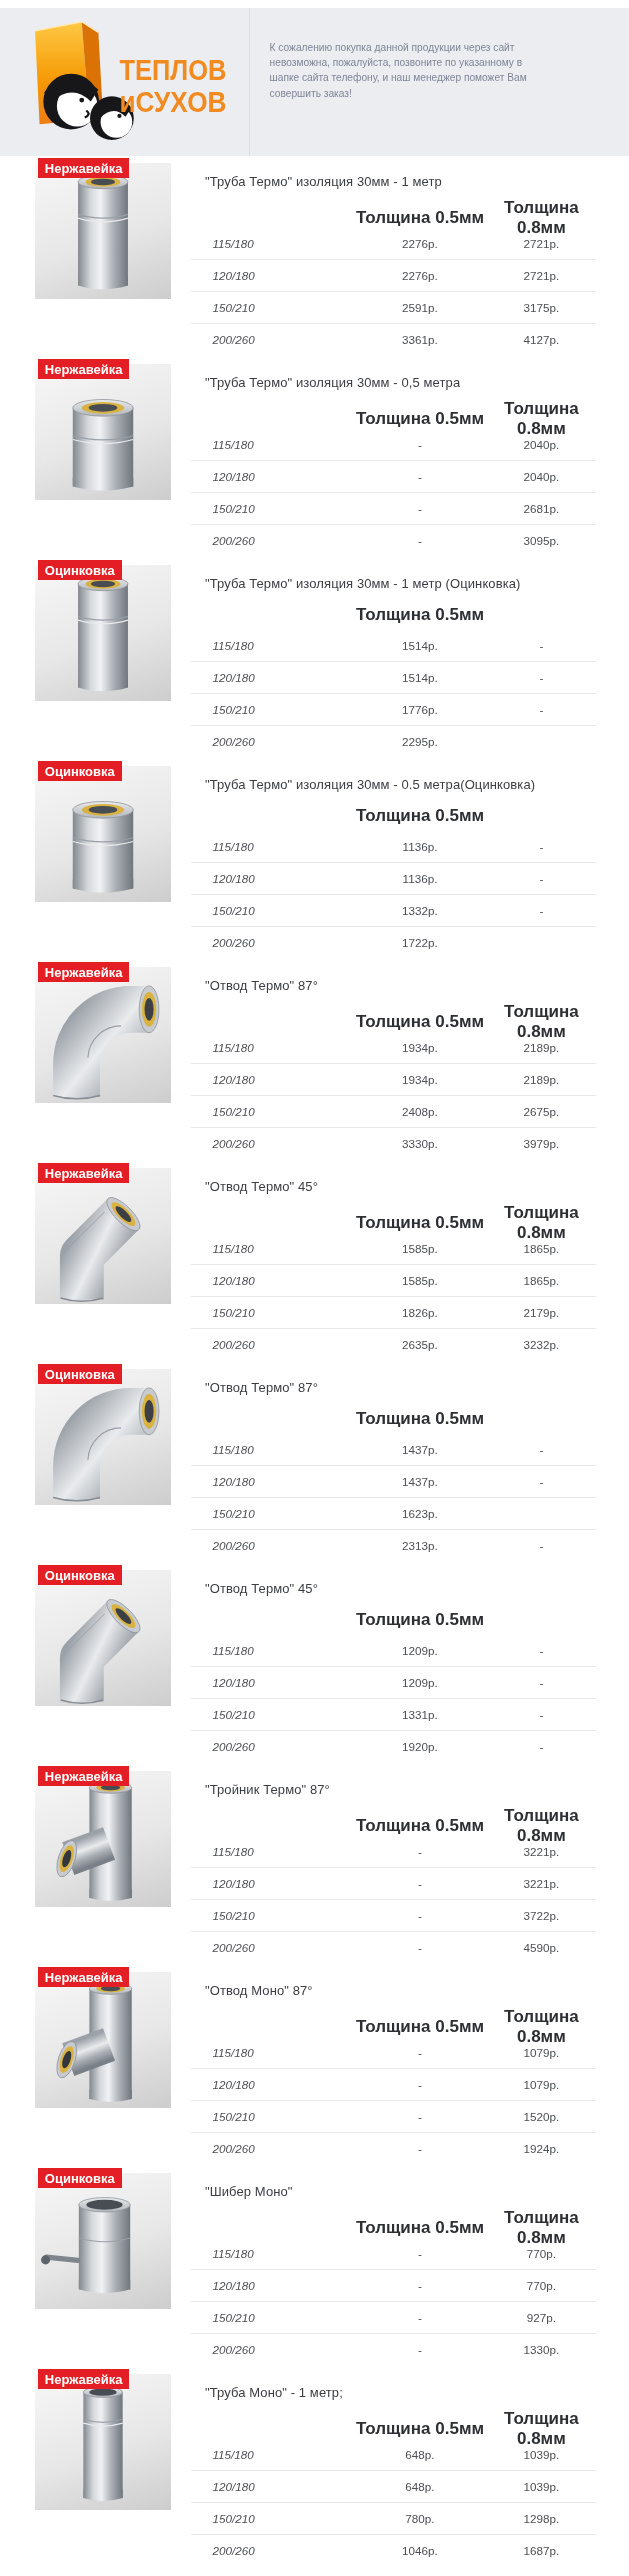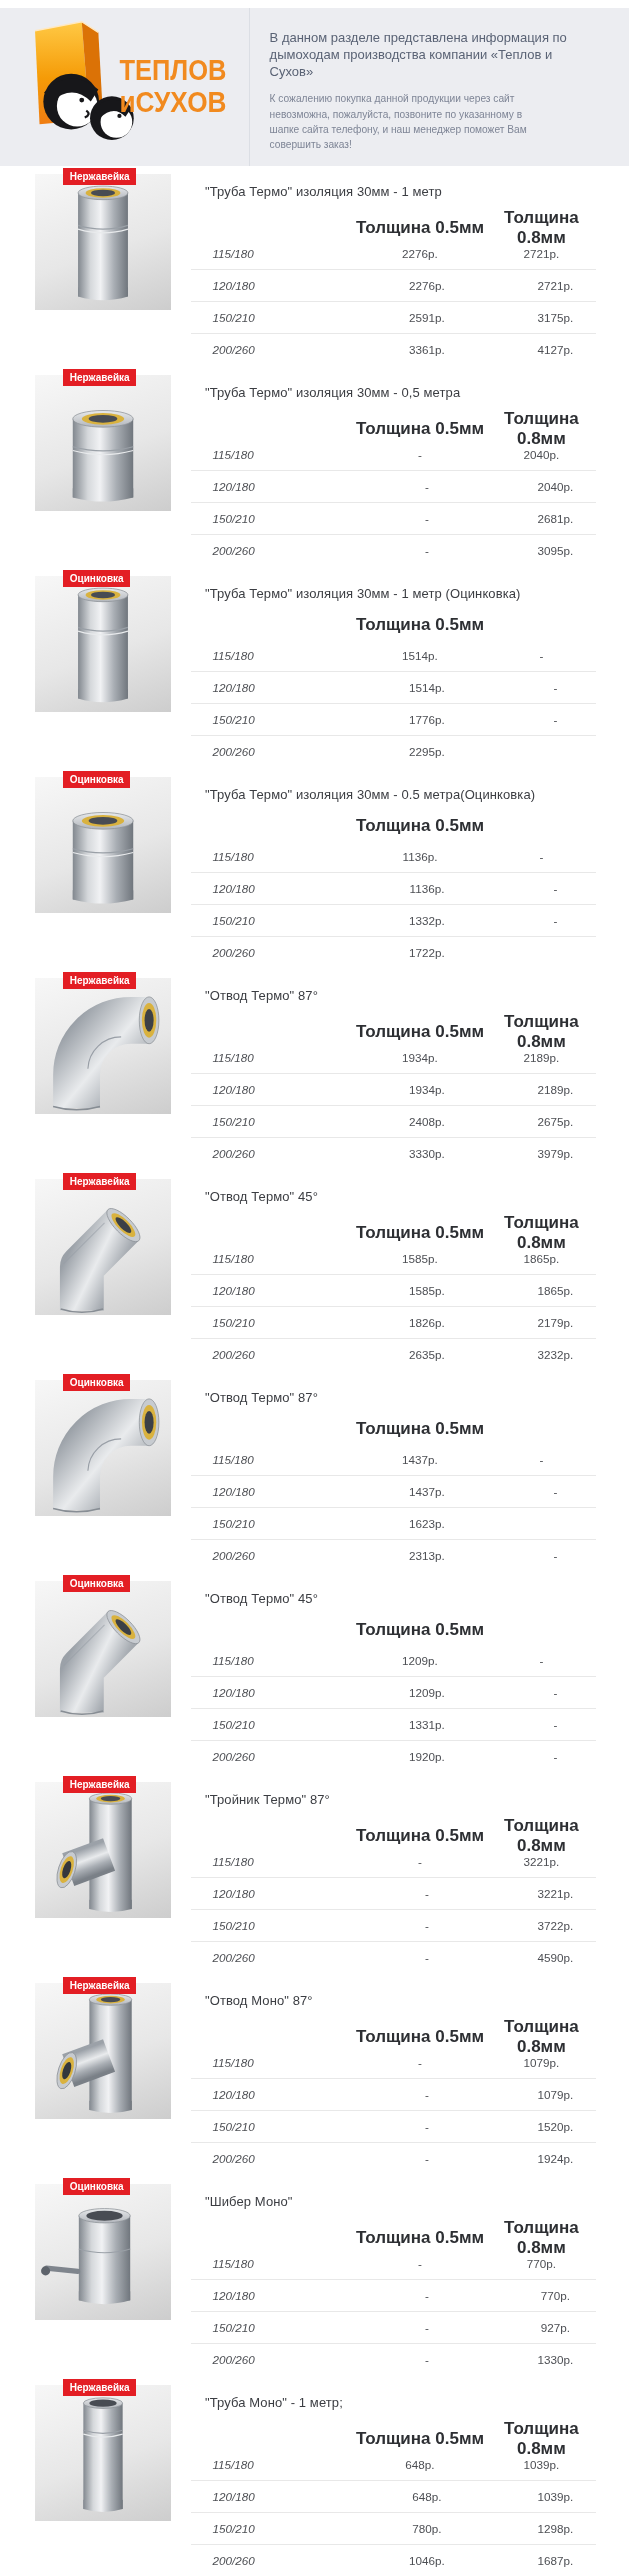--- a/index.html
+++ b/index.html
@@ -55,45 +55,45 @@
     width:136px;
     height:136px;
     margin-top:7.5px;
     flex:0 0 136px;
     background:linear-gradient(160deg,#f7f7f7 0%,#e7e7e7 55%,#cdcdcd 100%);
   }
   .product-image svg.photo{display:block;width:136px;height:136px;}
   .badge{
     position:absolute;
     top:-5.3px;
-    left:28px;
+    left:3px;
     background:var(--badge-red,#e31e24);
     color:#ffffff;
-    font-size:10px;
+    font-size:13px;
     font-weight:bold;
     padding:3px 6.8px 2.3px 6.8px;
     white-space:nowrap;
   }
   .card-body{flex:1;margin-left:20.4px;min-width:0;}
   .title{
     font-size:13px;
     font-weight:400;
     color:#3b3d42;
     margin:18px 0 0 13.6px;
     letter-spacing:0.1px;
   }
   .price-table{margin-top:9px;}
   .trow{
     display:grid;
     grid-template-columns:40% 33% 27%;
     align-items:center;
     height:31px;
   }
   .trow.head{height:30px;}
-  .trow.data + .trow.data{border-top:0.8px solid #e8e8e8;gap:7px;}
+  .trow.data + .trow.data{border-top:0.8px solid #e8e8e8;}
   .cell{font-size:11.7px;color:#4d4f54;}
   .cell.size{padding-left:21px;text-align:left;font-style:italic;}
   .cell.c1,.cell.c2{text-align:center;}
   .trow.head .cell{font-size:17px;font-weight:bold;color:#2d2f33;}
   
   #svg-defs{position:absolute;width:0;height:0;overflow:hidden;}
 </style>
 </head>
 <body>
 
@@ -210,21 +210,20 @@
         <circle cx="106" cy="80" r="29" fill="#17171a"></circle>
         <circle cx="112" cy="85" r="21" fill="#ffffff"></circle>
         <path d="M82,68 Q106,44 132,66 L124,78 Q108,62 90,80 Z" fill="#17171a"></path>
         <circle cx="116" cy="77" r="2.8" fill="#17171a"></circle>
       </g>
       <text x="120" y="80" font-family="Liberation Sans, sans-serif" font-size="40" font-weight="bold" fill="#f18a1f" textLength="142" lengthAdjust="spacingAndGlyphs">ТЕПЛОВ</text>
       <text x="120" y="122" font-family="Liberation Sans, sans-serif" font-size="40" font-weight="bold" fill="#f18a1f" textLength="142" lengthAdjust="spacingAndGlyphs">иСУХОВ</text>
     </svg>
   </div>
   <div class="text-col">
-    <p class="intro">В данном разделе представлена информация по дымоходам производства компании «Теплов и Сухов»</p>
     <p class="note">К сожалению покупка данной продукции через сайт невозможна, пожалуйста, позвоните по указанному в шапке сайта телефону, и наш менеджер поможет Вам совершить заказ!</p>
   </div>
 </header>
 
 <main id="cards">
   <section class="card">
     <div class="product-image">
       <span class="badge">Нержавейка</span>
       <svg class="photo" viewBox="0 0 180 180" width="136" height="136">
           <use href="#pipe-tall"></use>

